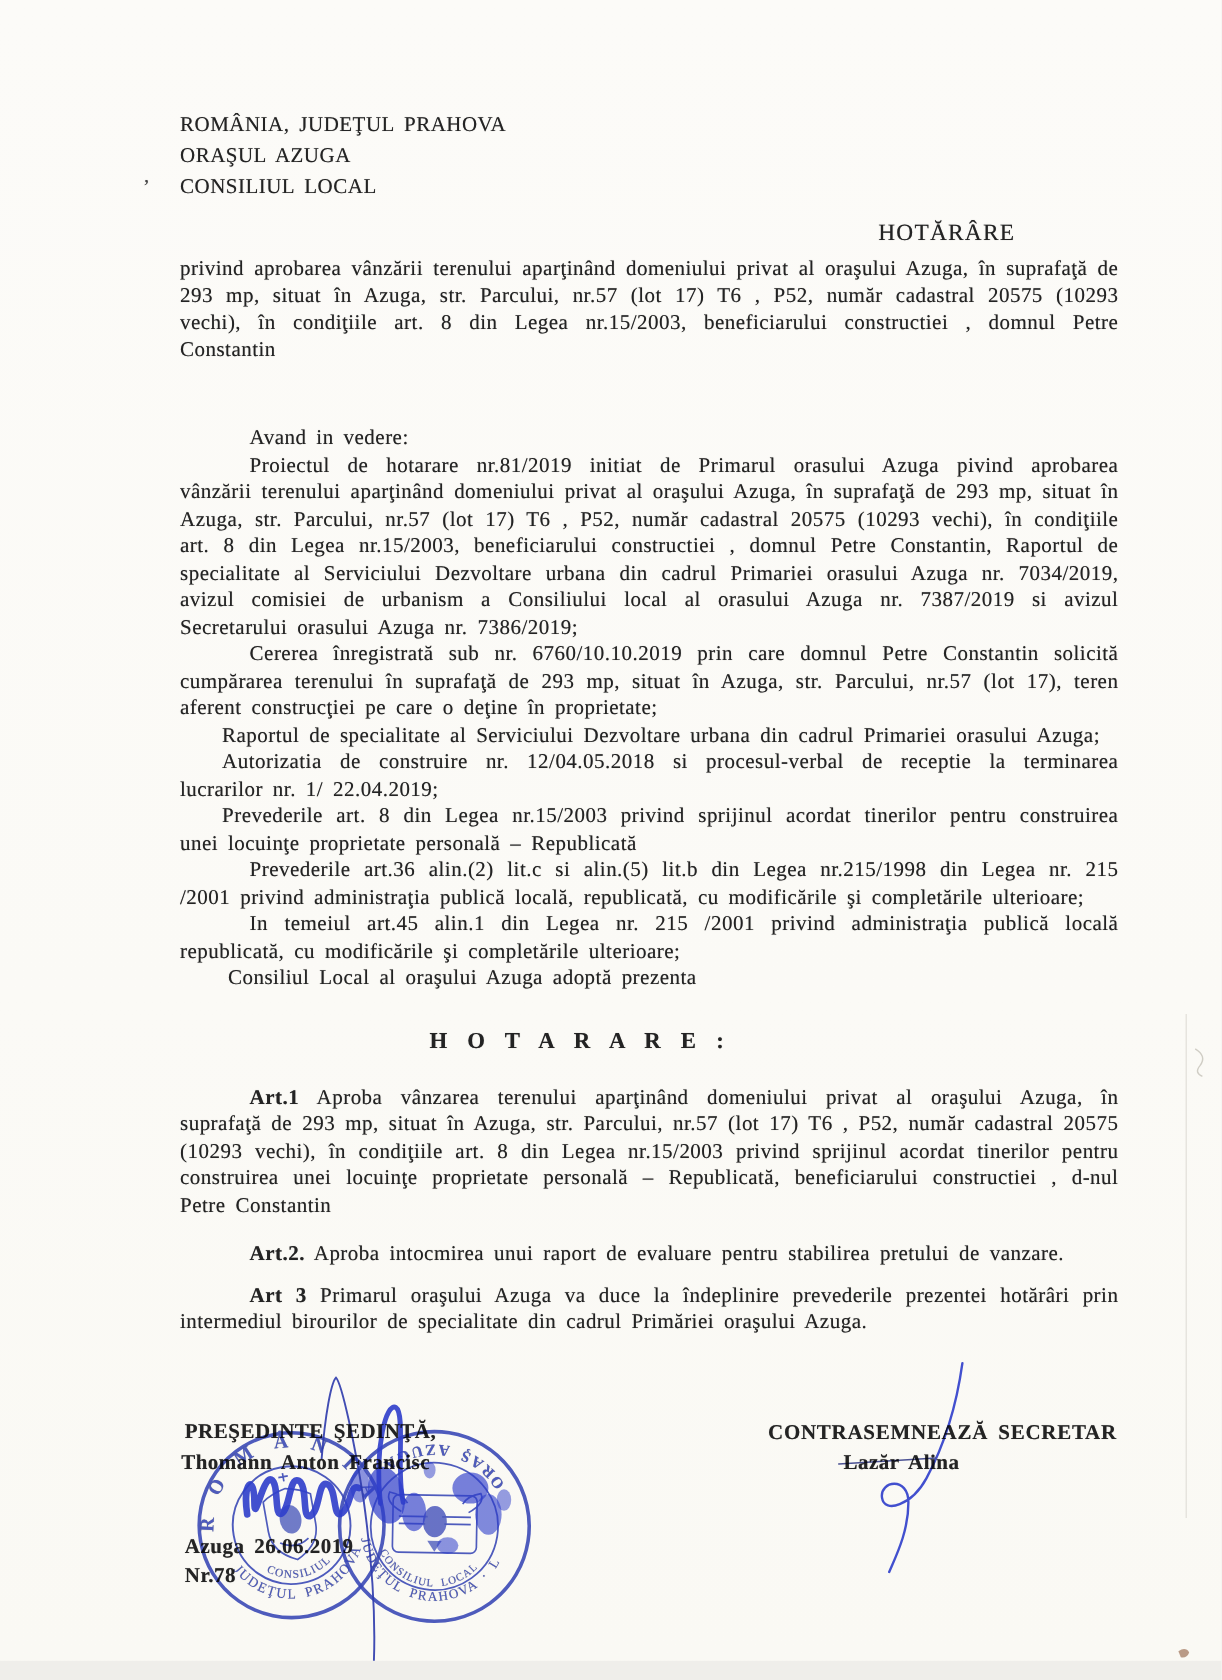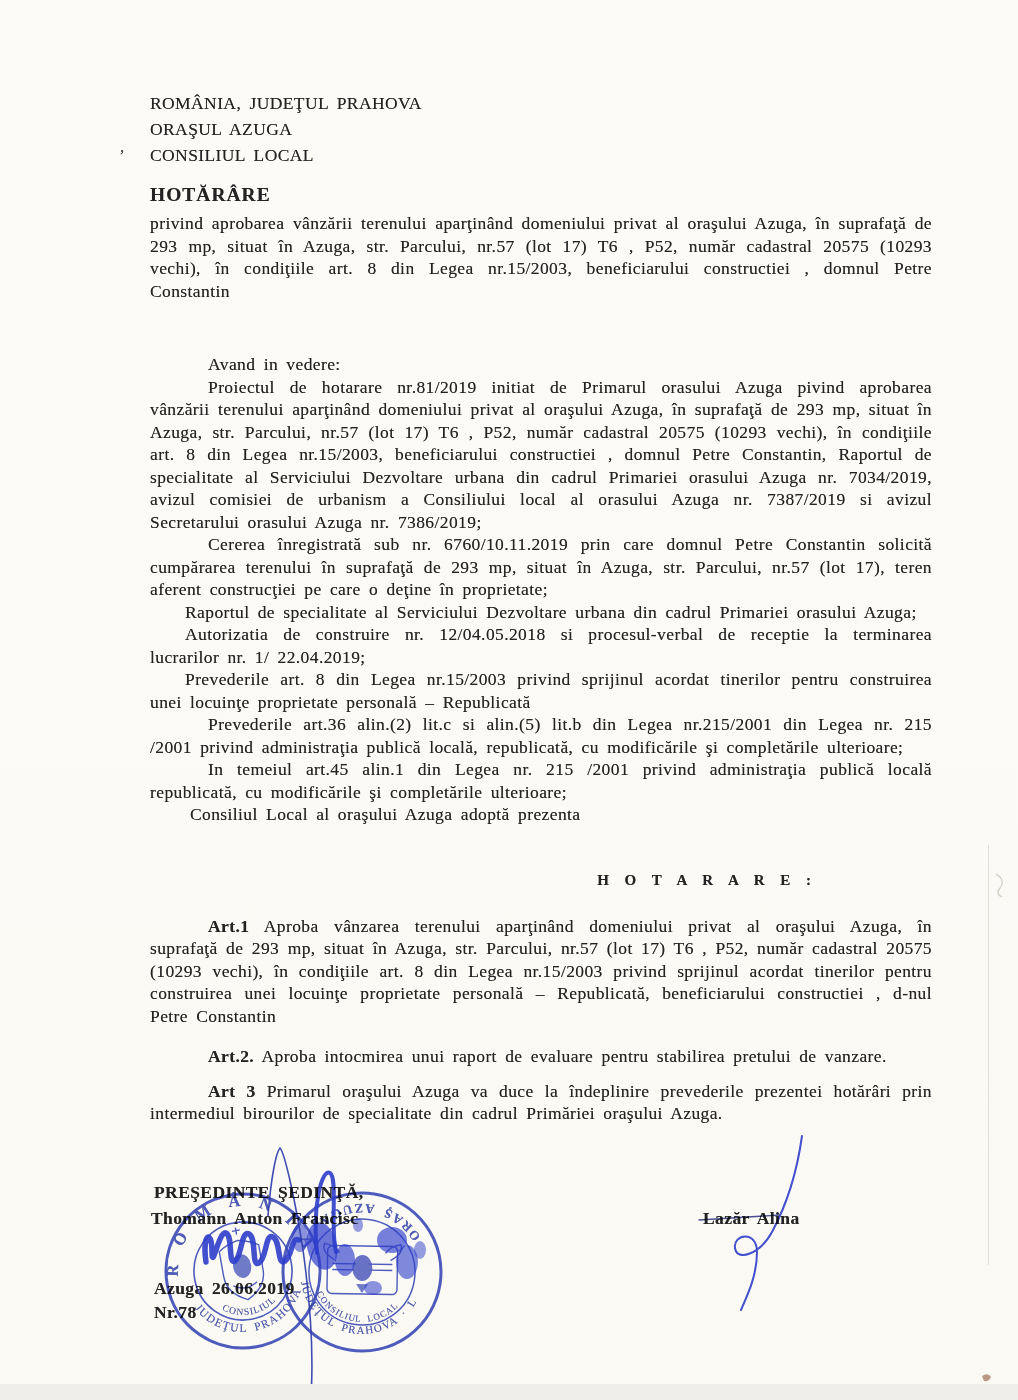--- a/index.html
+++ b/index.html
@@ -13,33 +13,33 @@
     background:linear-gradient(180deg,#fcfbf8 0%,#fbfaf6 60%,#faf9f4 100%);
     color:#232323;
     font-size:17.5px;line-height:22.5px;
     letter-spacing:.4px;word-spacing:3.5px;
     text-shadow:0 0 .6px rgba(45,45,45,.55);
   }
   .header{position:absolute;left:150px;top:90px;line-height:26px;white-space:nowrap;}
   .stray-comma{position:absolute;left:120px;top:136px;font-size:17px;color:#444;}
   .doc-title{
     position:absolute;left:150px;top:184px;width:696px;
-    text-align:left;font-weight:bold;font-size:19.5px;letter-spacing:1px;
+    text-align:right;font-weight:normal;font-size:19.5px;letter-spacing:1px;
   }
   .flow1{position:absolute;left:150px;top:212px;width:782px;text-align:justify;}
   .flow2{position:absolute;left:150px;top:857px;width:782px;text-align:justify;}
   p{margin:0;padding:0;}
   .ind58{text-indent:58px;}
   .ind40{text-indent:40px;}
   .ind35{text-indent:35px;}
   .mt-avand{margin-top:51px;}
   .bold{font-weight:normal;}
   .heading2{
-    text-align:right;font-weight:bold;font-size:15px;
-    letter-spacing:5px;margin:12px 116px 0 0;word-spacing:2px;
+    text-align:center;font-weight:bold;font-size:19px;
+    letter-spacing:5px;margin:0 116px 0 0;word-spacing:2px;
   }
   .art1{margin-top:23px;}
   .art2{margin-top:18px;}
   .art3{margin-top:12px;}
   .sig{position:absolute;font-weight:bold;white-space:nowrap;}
   .sig-left-role{left:154px;top:1181px;}
   .sig-left-name{left:151px;top:1207px;}
   .sig-date{left:154px;top:1277px;}
   .sig-nr{left:154px;top:1301px;}
   .sig-right-role{left:640px;top:1182px;letter-spacing:.6px;}
@@ -64,40 +64,41 @@
     <div>CONSILIUL LOCAL</div>
   </div>
   <div class="stray-comma">,</div>
 
   <div class="doc-title">HOTĂRÂRE</div>
 
   <div class="flow1">
     <p>privind aprobarea   vânzării terenului aparţinând domeniului privat al oraşului Azuga, în suprafaţă de 293 mp, situat în Azuga, str. Parcului, nr.57 (lot 17) T6 , P52, număr cadastral 20575 (10293 vechi), în condiţiile art. 8 din Legea nr.15/2003,   beneficiarului constructiei , domnul Petre Constantin</p>
     <p class="ind58 mt-avand">Avand in vedere:</p>
     <p class="ind58">Proiectul de hotarare nr.81/2019 initiat de Primarul orasului Azuga pivind aprobarea vânzării terenului aparţinând domeniului privat al oraşului Azuga, în suprafaţă de 293 mp, situat în Azuga, str. Parcului, nr.57 (lot 17) T6 , P52, număr cadastral 20575 (10293  vechi), în condiţiile art. 8 din Legea nr.15/2003,  beneficiarului constructiei , domnul Petre Constantin, Raportul de specialitate al Serviciului Dezvoltare urbana din cadrul Primariei orasului Azuga nr. 7034/2019, avizul comisiei de urbanism a Consiliului local al orasului Azuga nr. 7387/2019 si avizul Secretarului orasului Azuga nr. 7386/2019;</p>
-    <p class="ind58">Cererea înregistrată sub nr. 6760/10.11.2019 prin care domnul Petre Constantin solicită cumpărarea terenului în suprafaţă de 293 mp, situat în Azuga, str. Parcului, nr.57 (lot 17), teren aferent construcţiei  pe care o  deţine în proprietate;</p>
+    <p class="ind58">Cererea înregistrată sub nr. 6760/10.10.2019 prin care domnul Petre Constantin solicită cumpărarea terenului în suprafaţă de 293 mp, situat în Azuga, str. Parcului, nr.57 (lot 17), teren aferent construcţiei  pe care o  deţine în proprietate;</p>
     <p class="ind35">Raportul de specialitate al Serviciului Dezvoltare urbana din cadrul Primariei orasului Azuga;</p>
     <p class="ind35">Autorizatia de construire nr. 12/04.05.2018  si  procesul-verbal de receptie la terminarea lucrarilor nr.  1/ 22.04.2019;</p>
     <p class="ind35">Prevederile art. 8 din Legea nr.15/2003 privind sprijinul acordat tinerilor pentru construirea unei locuinţe proprietate personală – Republicată</p>
-    <p class="ind58">Prevederile art.36 alin.(2) lit.c si alin.(5) lit.b din Legea nr.215/2001 din Legea nr. 215 /2001 privind administraţia publică locală, republicată, cu modificările şi completările ulterioare;</p>
+    <p class="ind58">Prevederile art.36 alin.(2) lit.c si alin.(5) lit.b din Legea nr.215/1998 din Legea nr. 215 /2001 privind administraţia publică locală, republicată, cu modificările şi completările ulterioare;</p>
     <p class="ind58">In temeiul art.45 alin.1 din Legea nr. 215 /2001 privind administraţia publică locală republicată, cu modificările şi completările ulterioare;</p>
     <p class="ind40 bold">Consiliul Local al oraşului Azuga adoptă prezenta</p>
   </div>
 
   <div class="flow2">
     <p class="heading2">H O T A R A R E :</p>
     <p class="ind58 art1"><b>Art.1</b><span> Aproba  vânzarea terenului aparţinând domeniului privat al oraşului Azuga, în suprafaţă de 293 mp, situat în Azuga, str. Parcului, nr.57 (lot 17) T6 , P52, număr cadastral 20575 (10293  vechi), în condiţiile art. 8 din Legea nr.15/2003 privind sprijinul acordat tinerilor pentru construirea unei locuinţe proprietate personală – Republicată,  beneficiarului constructiei , d-nul Petre Constantin</span></p>
     <p class="ind58 art2"><b>Art.2.</b><span> Aproba intocmirea unui raport de evaluare pentru stabilirea pretului de vanzare.</span></p>
     <p class="ind58 art3"><b>Art 3</b><span> Primarul oraşului Azuga va duce la îndeplinire prevederile prezentei hotărâri prin intermediul birourilor de specialitate din cadrul Primăriei oraşului Azuga.</span></p>
   </div>
 
   <div class="sig sig-left-role">PREŞEDINTE ŞEDINŢĂ,</div>
   <div class="sig sig-left-name">Thomann Anton Francisc</div>
   <div class="sig sig-date">Azuga 26.06.2019</div>
   <div class="sig sig-nr">Nr.78</div>
+  <div class="sig sig-right-role">CONTRASEMNEAZĂ  SECRETAR</div>
   <div class="sig sig-right-name">Lazăr Alina</div>
 
   <div class="scan-line-right"></div>
 
   <svg class="ink-overlay" viewBox="0 0 1018 1400">
     <defs>
       <path id="aTop" d="M 178 1271 A 65 65 0 1 1 308 1271"></path>
       <path id="aBot" d="M 182 1271 A 61 61 0 0 0 304 1271"></path>
       <path id="aInn" d="M 199 1271 A 44 44 0 0 0 287 1271"></path>
       <path id="bTop" d="M 430 1272 A 68 68 0 0 0 294 1272"></path>

